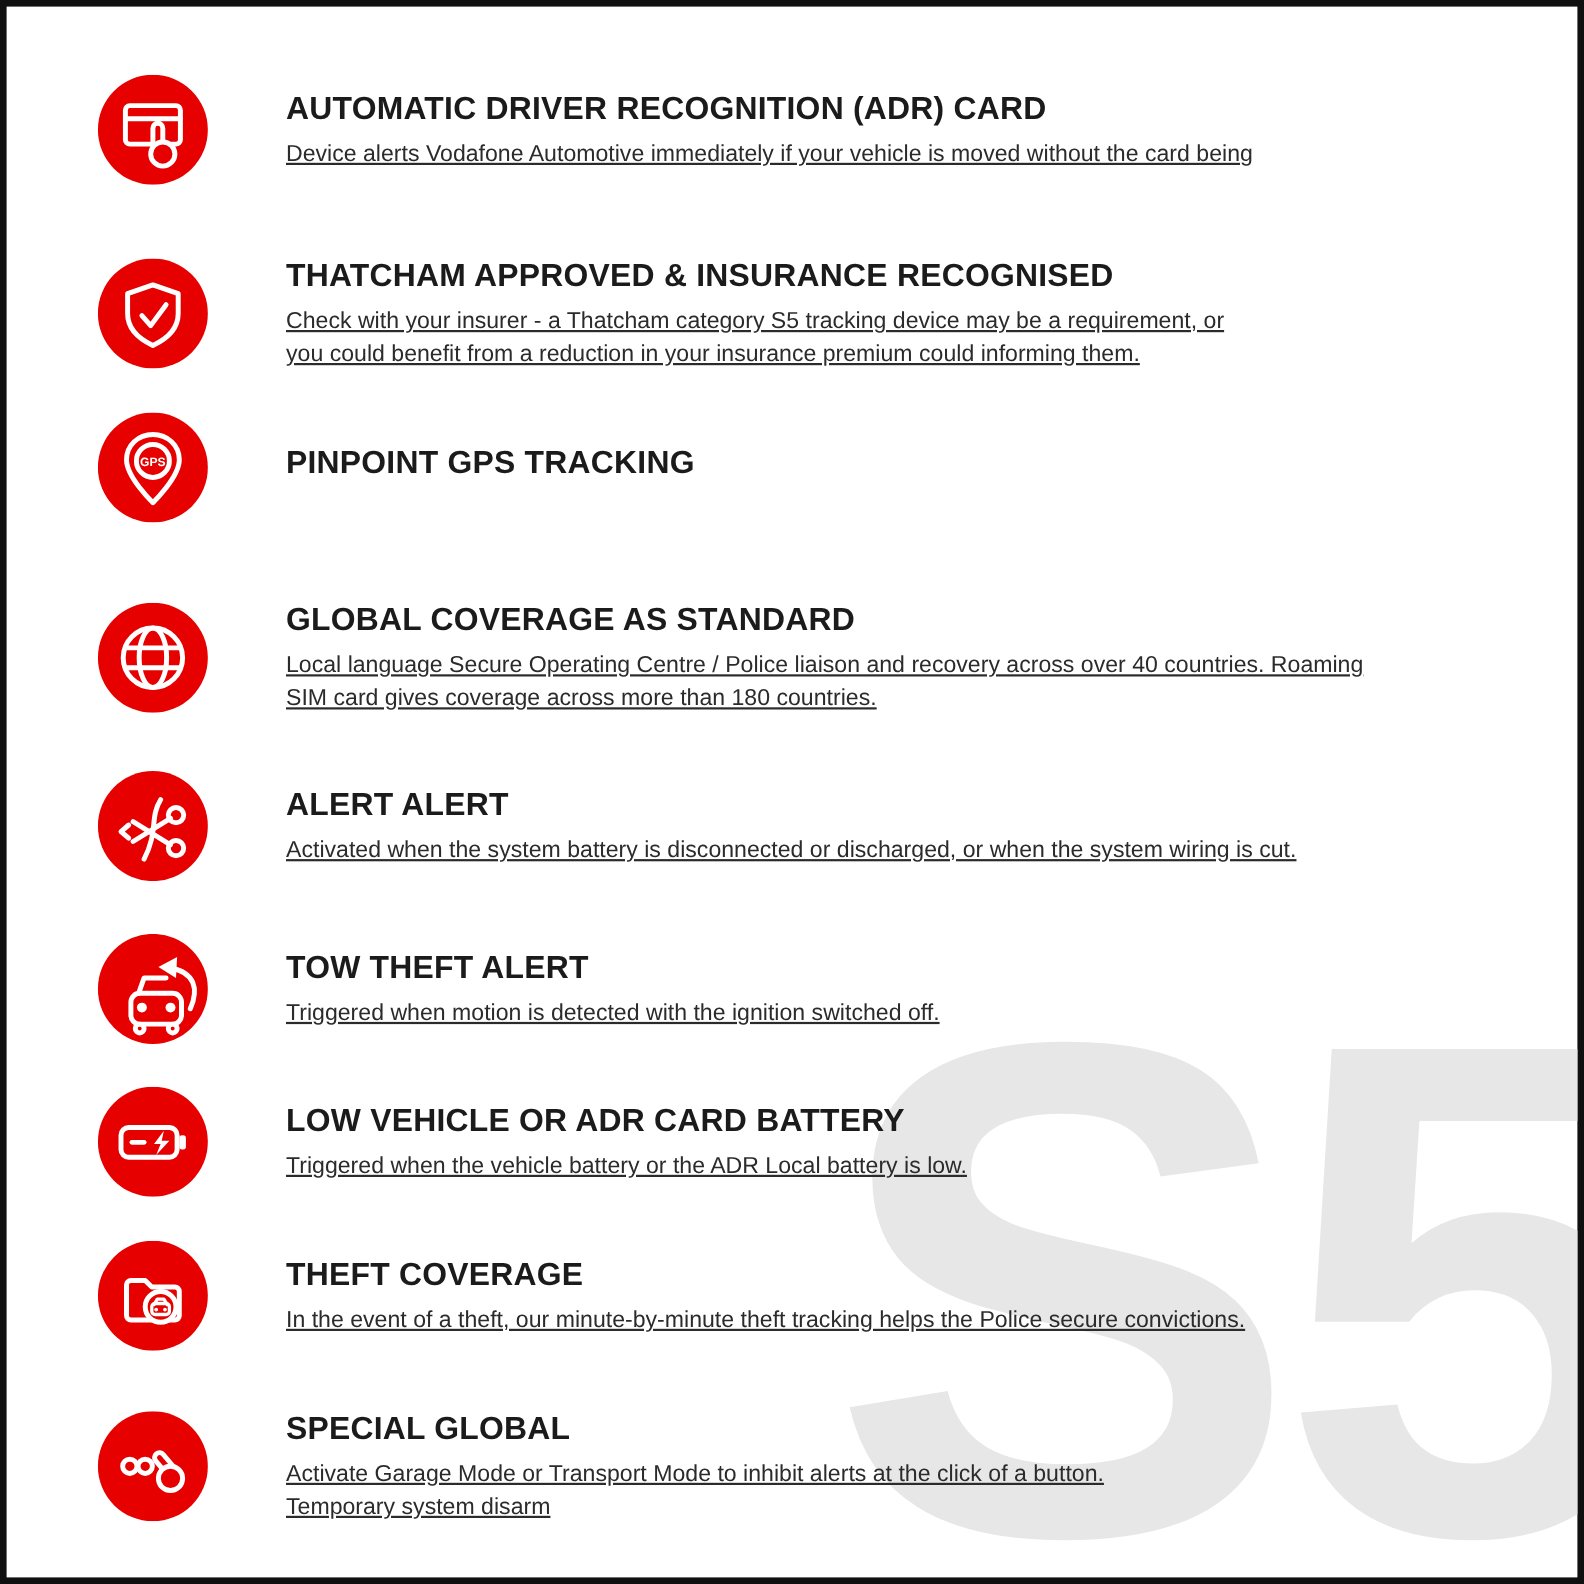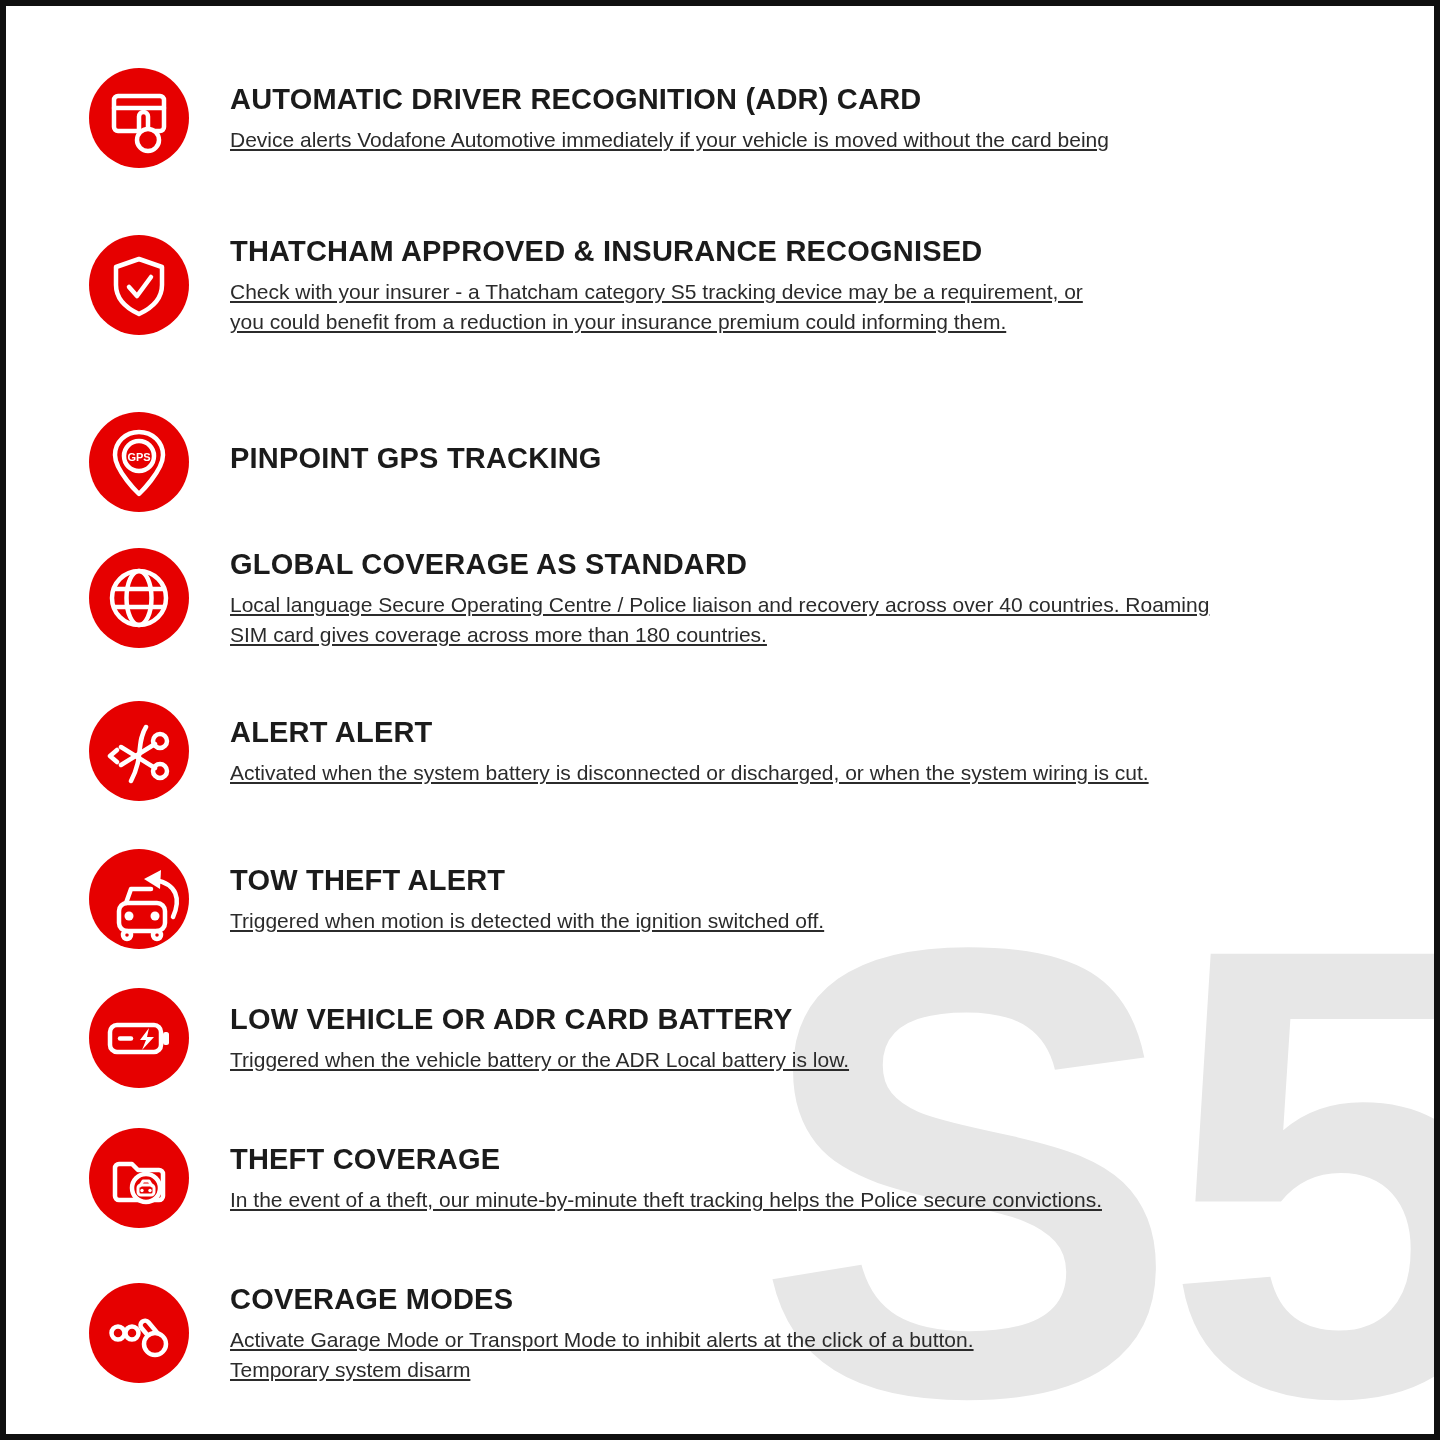--- a/index.html
+++ b/index.html
@@ -21,21 +21,21 @@
     color:#e7e7e7;
     letter-spacing:-18px;
     z-index:0;
     user-select:none;
   }
   .row {
     position:absolute;
     left:83px;
     display:flex;
     align-items:center;
-    gap:41px;
+    gap:71px;
     z-index:1;
   }
   .icon-wrap { width:100px; height:100px; flex:0 0 100px; }
   .icon-wrap svg { display:block; width:100px; height:100px; }
   .txt { padding-top:2px; }
   .title {
     font-size:29px;
     font-weight:800;
     color:#1b1b1b;
     letter-spacing:0.2px;
@@ -85,21 +85,21 @@
         <path class="stroke" d="M40,52 L48,61 L62,42"></path>
       </svg>
     </div>
     <div class="txt">
       <div class="title">THATCHAM APPROVED &amp; INSURANCE RECOGNISED</div>
       <div class="line">Check with your insurer - a Thatcham category S5 tracking device may be a requirement, or</div>
       <div class="line">you could benefit from a reduction in your insurance premium could informing them.</div>
     </div>
   </div>
 
-  <div class="row" style="top:406px">
+  <div class="row" style="top:369px">
     <div class="icon-wrap">
       <svg viewBox="0 0 100 100">
         <circle cx="50" cy="50" r="50" fill="#e60000"></circle>
         <path class="stroke" d="M50,20 C36.5,20 26,30 26,43 C26,59 50,82 50,82 C50,82 74,59 74,43 C74,30 63.5,20 50,20 Z"></path>
         <circle class="stroke" cx="50" cy="44" r="15"></circle>
         <text x="50" y="48.5" font-size="11" font-weight="bold" fill="#ffffff" text-anchor="middle" font-family="Liberation Sans, sans-serif">GPS</text>
       </svg>
     </div>
     <div class="txt">
       <div class="title">PINPOINT GPS TRACKING</div>
@@ -199,19 +199,19 @@
     <div class="icon-wrap">
       <svg viewBox="0 0 100 100">
         <circle cx="50" cy="50" r="50" fill="#e60000"></circle>
         <circle class="stroke" cx="29" cy="50" r="6.5"></circle>
         <circle class="stroke" cx="43" cy="50" r="6.5"></circle>
         <rect class="redfill" x="56" y="36" width="9" height="23" rx="4.5" transform="rotate(-40 60.5 47.5)"></rect>
         <circle class="redfill" cx="66" cy="61" r="11"></circle>
       </svg>
     </div>
     <div class="txt">
-      <div class="title">COVERAGE MODES</div>
+      <div class="title">SPECIAL GLOBAL</div>
       <div class="line">Activate Garage Mode or Transport Mode to inhibit alerts at the click of a button.</div>
       <div class="line">Temporary system disarm</div>
     </div>
   </div>
 
 </div>
 
 </body></html>

